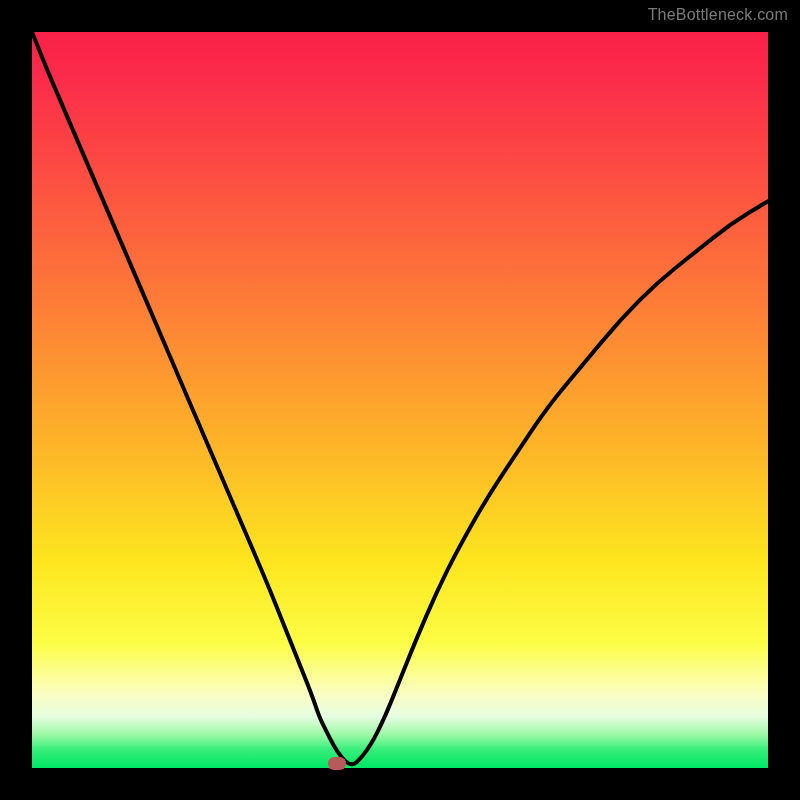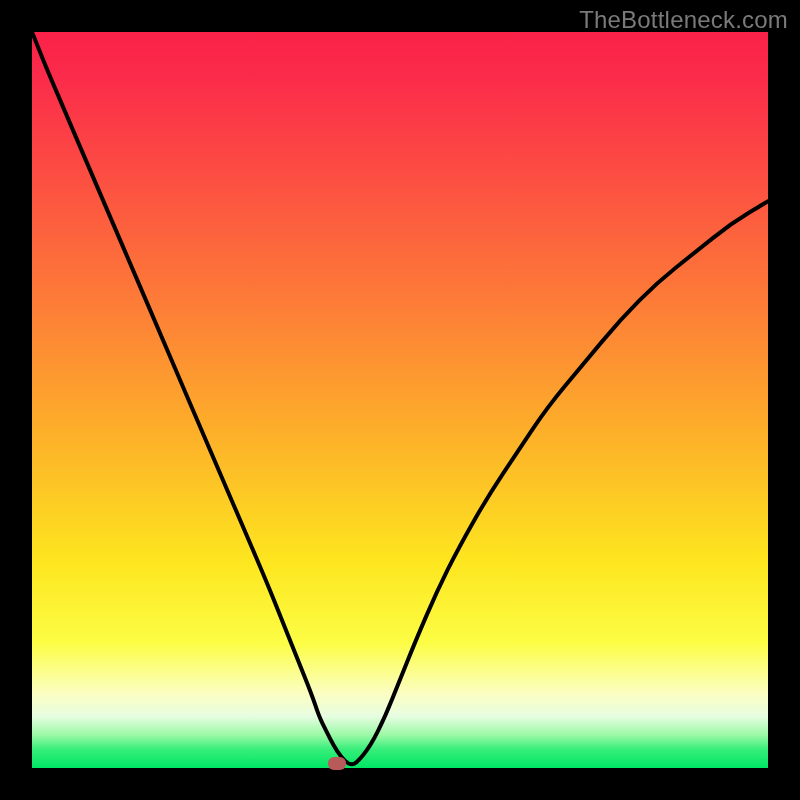--- a/index.html
+++ b/index.html
@@ -40,21 +40,21 @@
       #9cf9a6 95.5%,
       #36ee7a 97.5%,
       #00e765 100%
     );
   }
   .watermark {
     position: absolute;
     top: 6px;
     right: 12px;
     color: #7a7a7a;
-    font-size: 24px;
+    font-size: 16px;
     font-weight: 500;
     letter-spacing: 0.2px;
   }
   svg.curve {
     position: absolute;
     left: 0;
     top: 0;
     width: 736px;
     height: 736px;
     overflow: visible;

